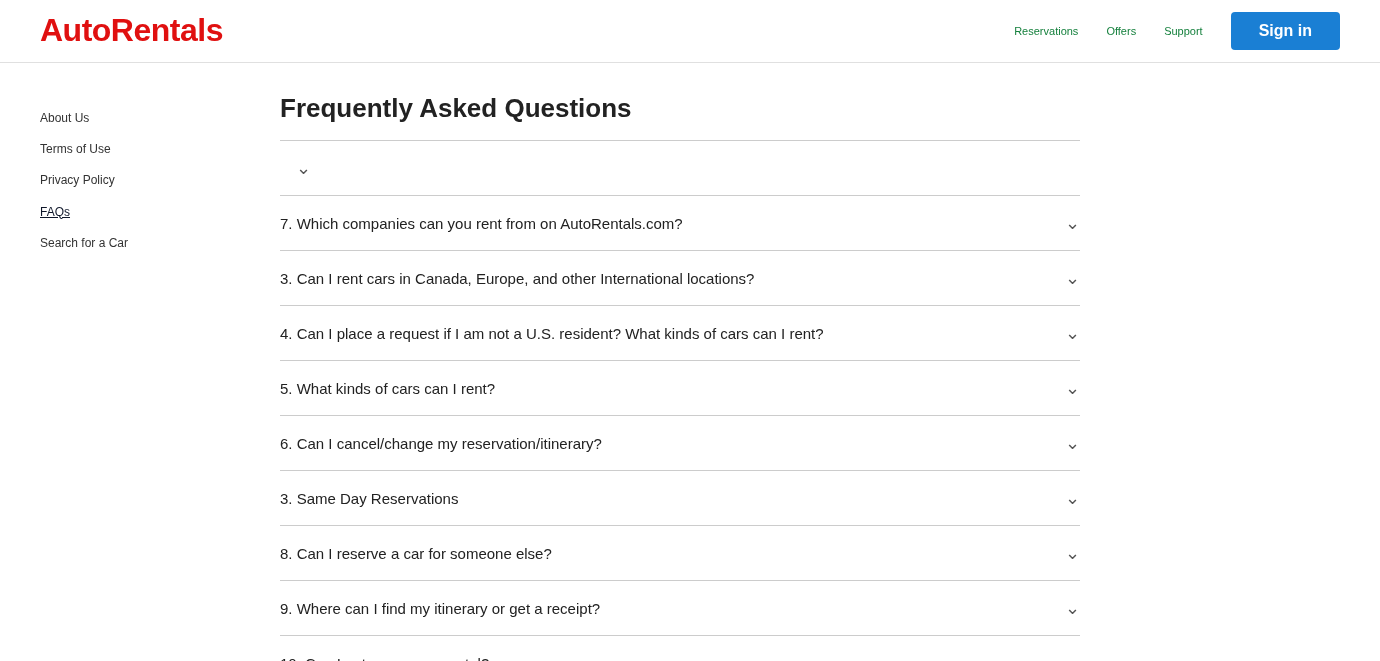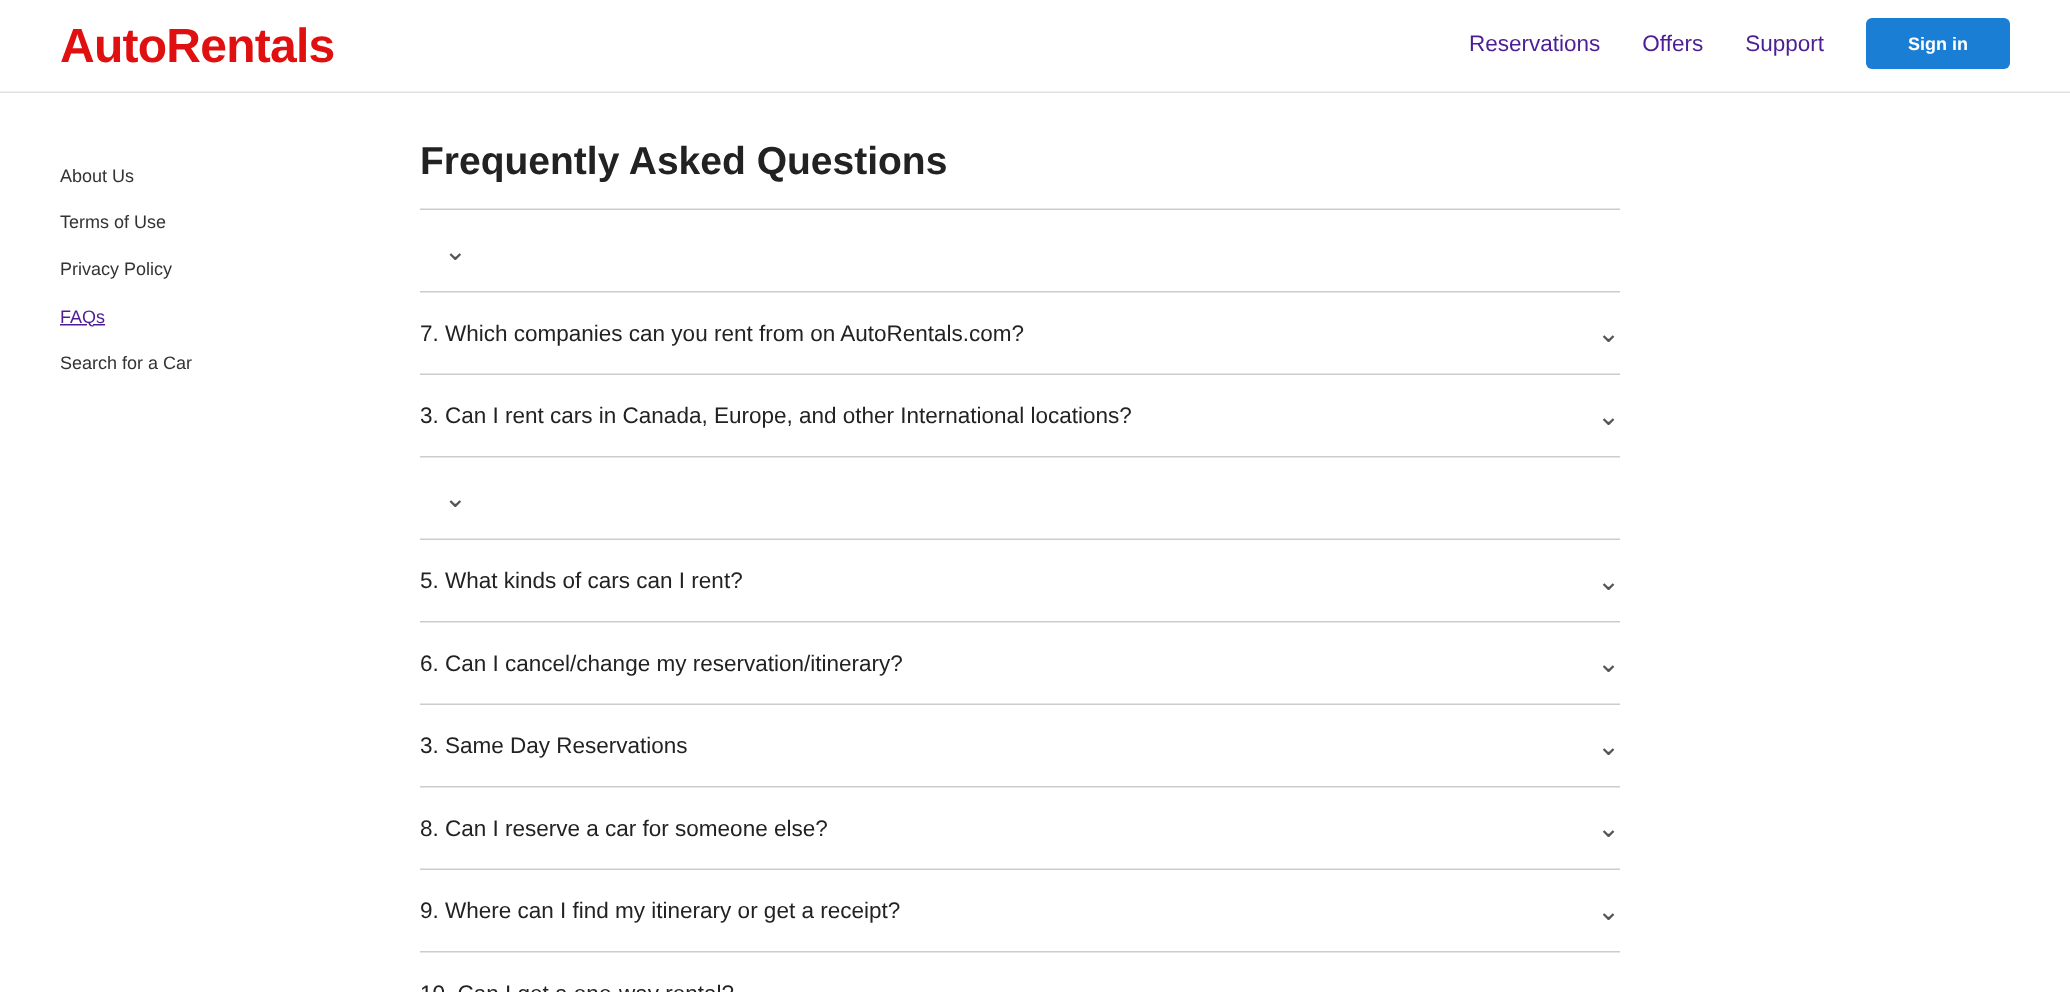--- a/index.html
+++ b/index.html
@@ -33,33 +33,33 @@
       letter-spacing: -0.5px;
     }
 
     .header-nav {
       display: flex;
       align-items: center;
       gap: 28px;
     }
 
     .header-nav-link {
-      font-size: 15px;
-      color: #4c1d95;
+      font-size: 11px;
+      color: #15803d;
       text-decoration: none;
       cursor: pointer;
     }
 
     .sign-in-btn {
       background: #1a7fd4;
       color: #fff;
       border: none;
       border-radius: 4px;
       padding: 10px 28px;
-      font-size: 12px;
+      font-size: 16px;
       font-weight: bold;
       cursor: pointer;
     }
 
     
     .main-layout {
       display: flex;
       padding: 30px 40px;
       gap: 0;
     }
@@ -75,21 +75,21 @@
       display: block;
       font-size: 12px;
       color: #333;
       text-decoration: none;
       padding: 6px 0;
       cursor: pointer;
       line-height: 1.6;
     }
 
     .sidebar-item.active {
-      color: #4c1d95;
+      color: #0f172a;
       text-decoration: underline;
     }
 
     
     .faq-content {
       flex: 1;
       padding-left: 20px;
       max-width: 820px;
     }
 
@@ -163,20 +163,21 @@
       <span class="faq-question">7. Which companies can you rent from on AutoRentals.com?</span>
       <span class="faq-chevron">⌄</span>
     </div>
 
     <div class="faq-item">
       <span class="faq-question">3. Can I rent cars in Canada, Europe, and other International locations?</span>
       <span class="faq-chevron">⌄</span>
     </div>
 
     <div class="faq-item">
+      <span class="faq-question">4. Can I place a request if I am not a U.S. resident? What kinds of cars can I rent?</span>
       <span class="faq-chevron">⌄</span>
     </div>
 
     <div class="faq-item">
       <span class="faq-question">5. What kinds of cars can I rent?</span>
       <span class="faq-chevron">⌄</span>
     </div>
 
     <div class="faq-item">
       <span class="faq-question">6. Can I cancel/change my reservation/itinerary?</span>

